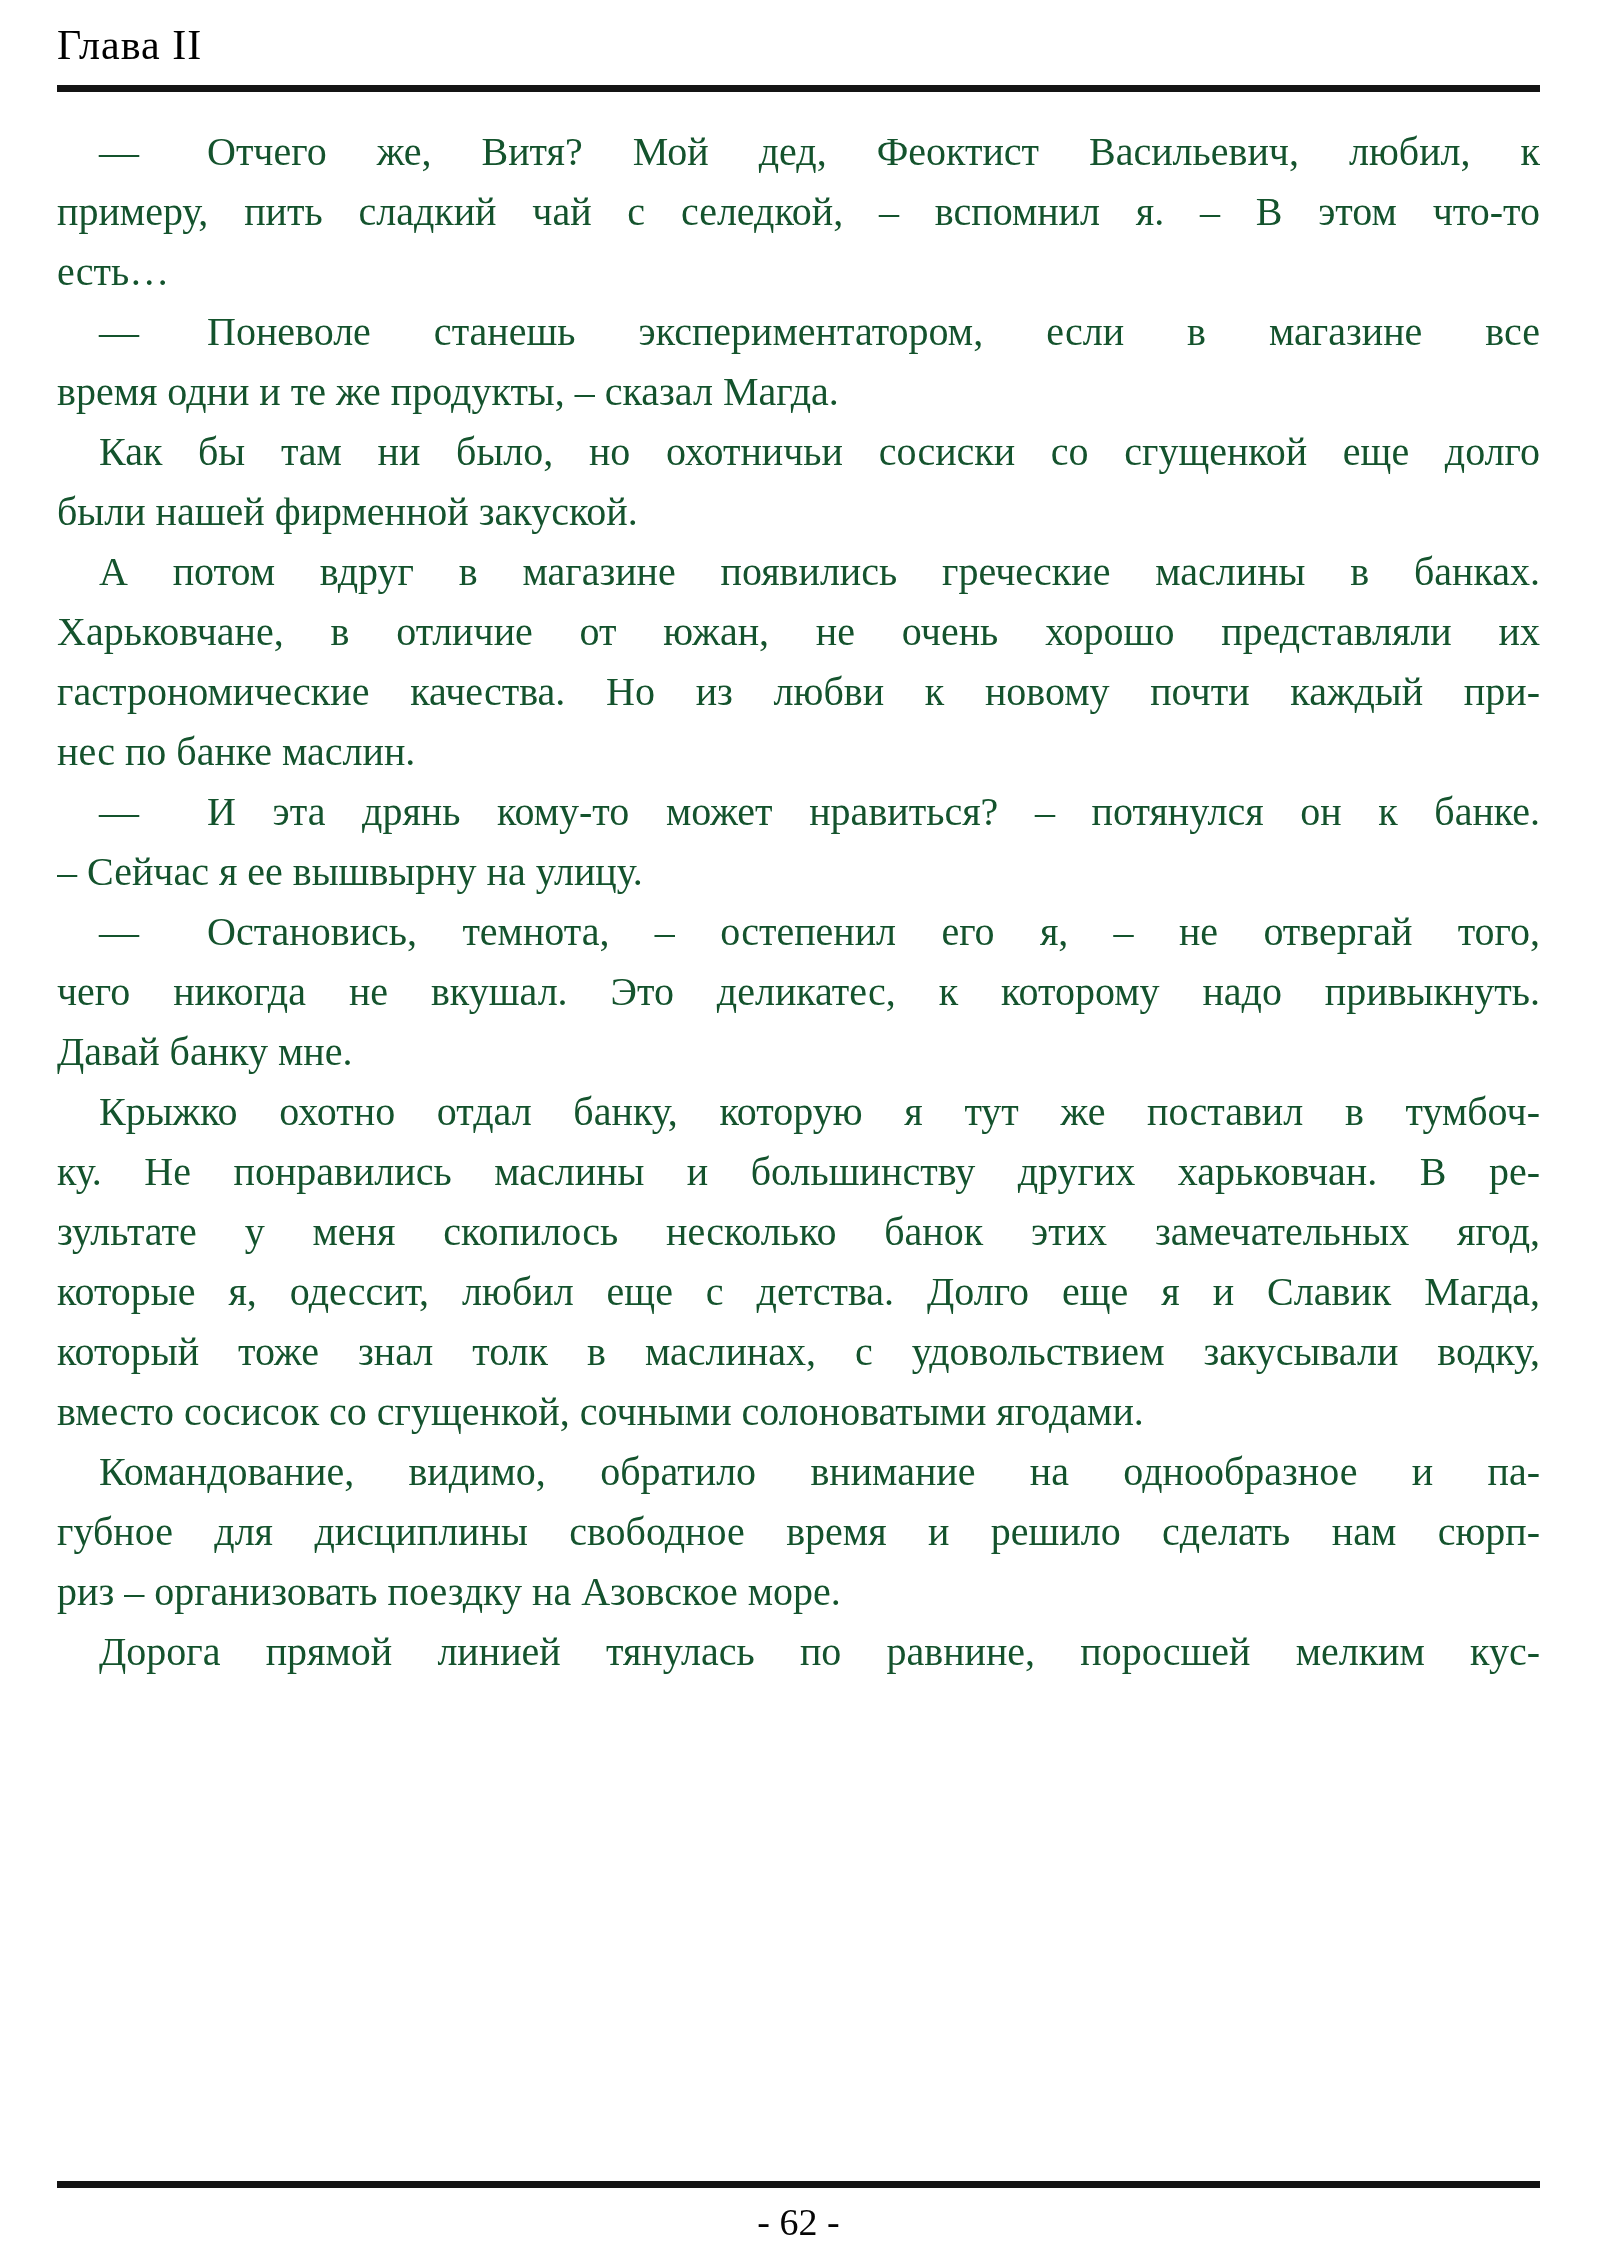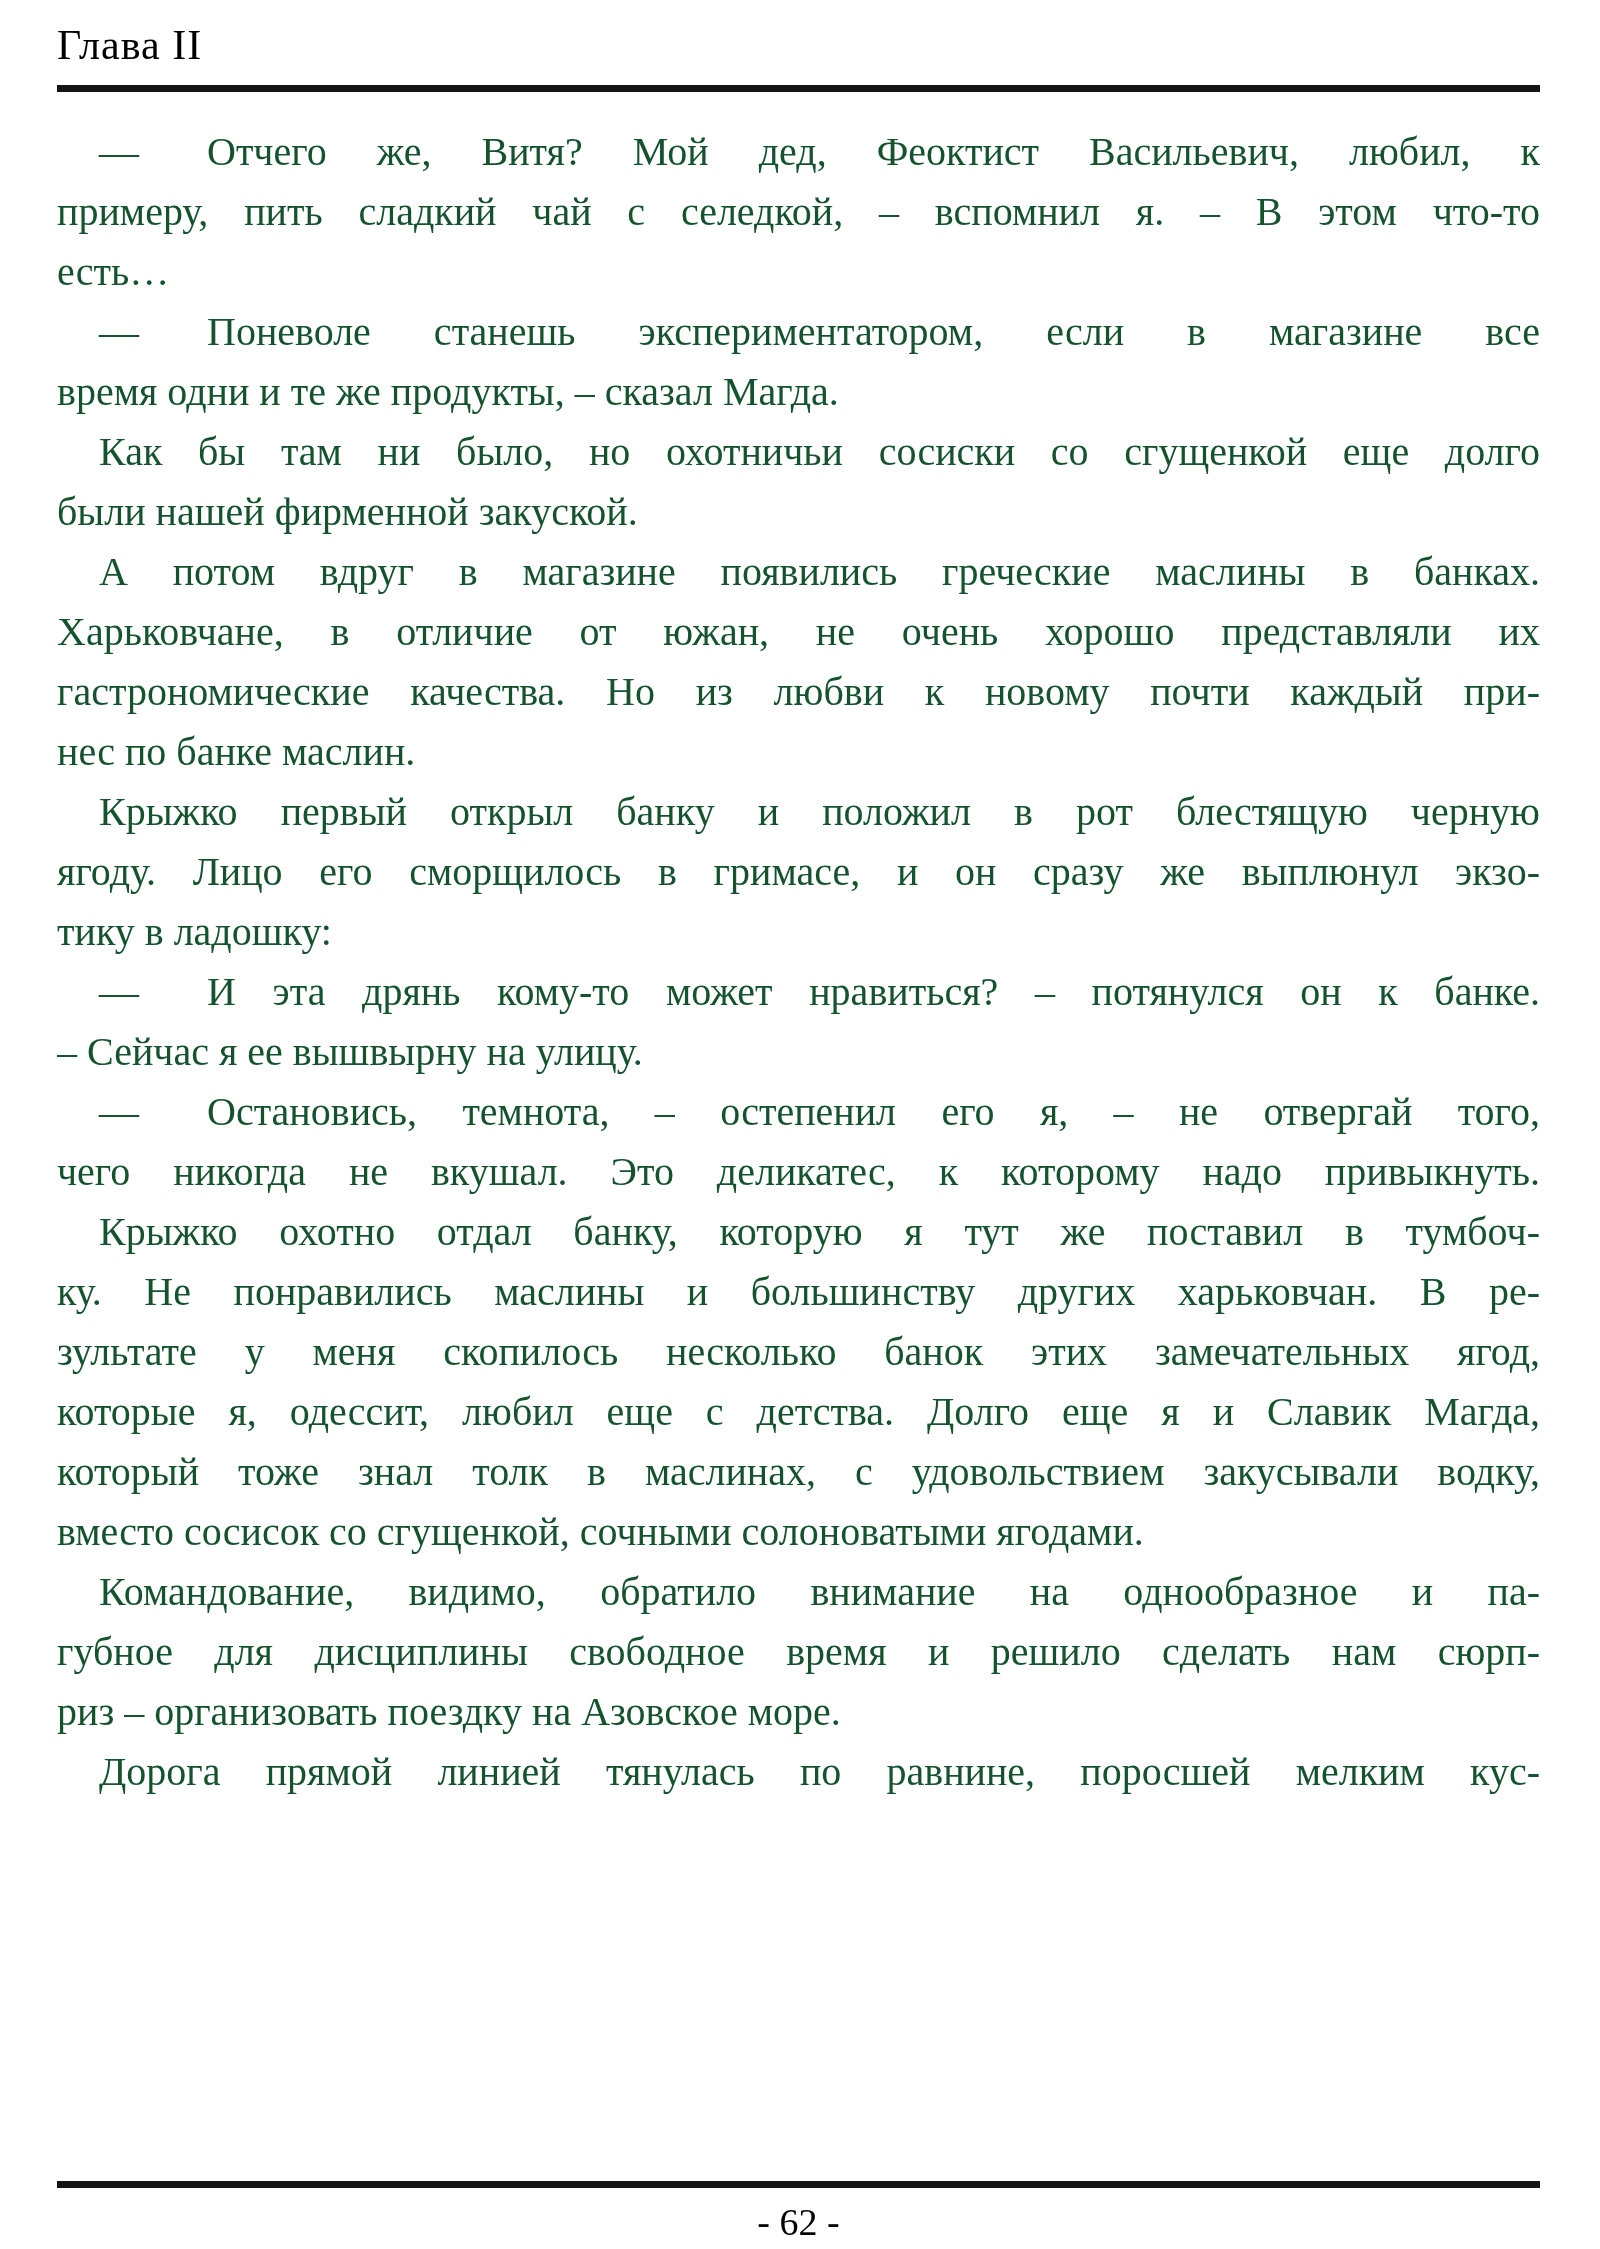--- a/index.html
+++ b/index.html
@@ -93,31 +93,27 @@
         <div class="line first">Как бы там ни было, но охотничьи сосиски со сгущенкой еще долго</div>
         <div class="line lastline">были нашей фирменной закуской.</div>
       </div>
       <div class="para">
         <div class="line first">А потом вдруг в магазине появились греческие маслины в банках.</div>
         <div class="line">Харьковчане, в отличие от южан, не очень хорошо представляли их</div>
         <div class="line">гастрономические качества. Но из любви к новому почти каждый при-</div>
         <div class="line lastline">нес по банке маслин.</div>
       </div>
       <div class="para">
-        <div class="line first">Крыжко первый открыл банку и положил в рот блестящую черную</div>
-        <div class="line">ягоду. Лицо его сморщилось в гримасе, и он сразу же выплюнул экзо-</div>
-        <div class="line lastline">тику в ладошку:</div>
-      </div>
-      <div class="para">
         <div class="line first"><span class="dash">—</span>И эта дрянь кому-то может нравиться? – потянулся он к банке.</div>
         <div class="line lastline">– Сейчас я ее вышвырну на улицу.</div>
       </div>
       <div class="para">
         <div class="line first"><span class="dash">—</span>Остановись, темнота, – остепенил его я, – не отвергай того,</div>
         <div class="line">чего никогда не вкушал. Это деликатес, к которому надо привыкнуть.</div>
+        <div class="line lastline">Давай банку мне.</div>
       </div>
       <div class="para">
         <div class="line first">Крыжко охотно отдал банку, которую я тут же поставил в тумбоч-</div>
         <div class="line">ку. Не понравились маслины и большинству других харьковчан. В ре-</div>
         <div class="line">зультате у меня скопилось несколько банок этих замечательных ягод,</div>
         <div class="line">которые я, одессит, любил еще с детства. Долго еще я и Славик Магда,</div>
         <div class="line">который тоже знал толк в маслинах, с удовольствием закусывали водку,</div>
         <div class="line lastline">вместо сосисок со сгущенкой, сочными солоноватыми ягодами.</div>
       </div>
       <div class="para">

